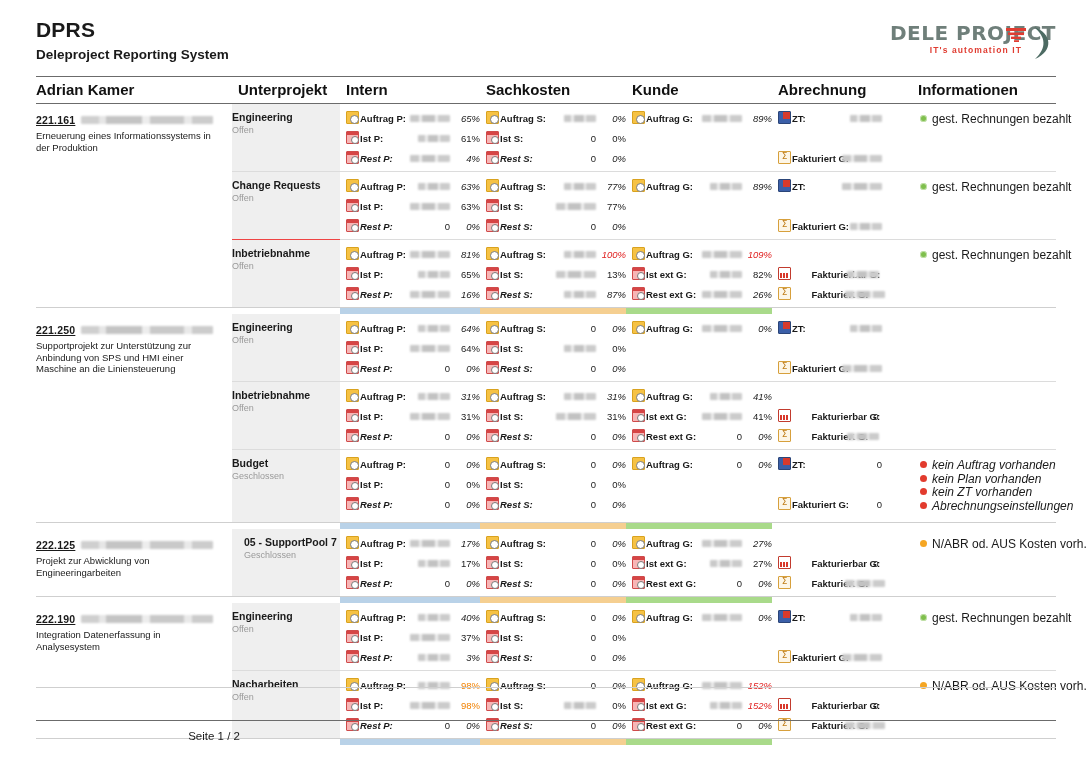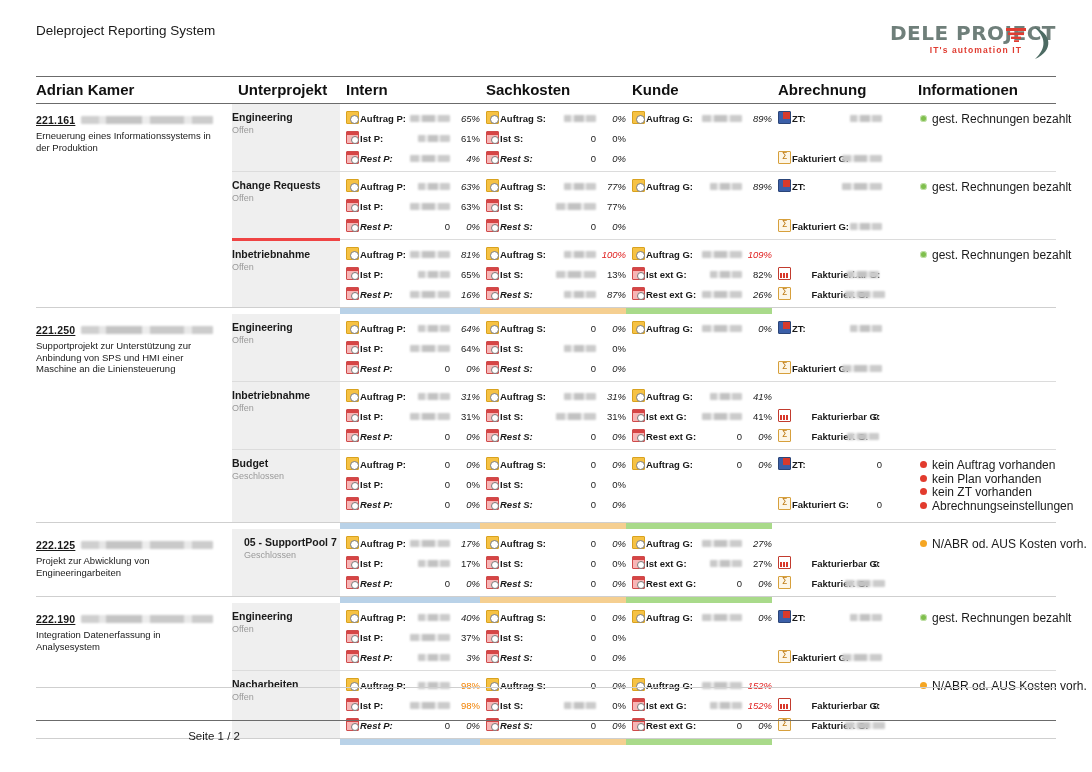--- a/index.html
+++ b/index.html
@@ -8,21 +8,21 @@
     background:#ffffff;
     font-family:"Liberation Sans", sans-serif;
     color:#1a1a1a;
     -webkit-font-smoothing:antialiased;
   }
   .page { position:relative; width:1092px; height:772px; box-sizing:border-box; padding:0 36px; }
 
   
   .hdr { position:relative; height:58px; padding-top:18px; }
   .hdr .title { font-size:21px; font-weight:bold; letter-spacing:.2px; line-height:24px; }
-  .hdr .subtitle { font-size:13.5px; font-weight:normal; line-height:20px; margin-top:3px; }
+  .hdr .subtitle { font-size:13.5px; font-weight:bold; line-height:20px; margin-top:3px; }
   .logo { position:absolute; right:0; top:22px; width:196px; height:44px; }
   .logo .wordmark { text-align:right; font-size:20px; font-weight:bold; color:#6f7f7a; letter-spacing:.5px;
      font-family:"DejaVu Sans", sans-serif; line-height:22px; }
   .logo .tagline { text-align:right; font-size:8.5px; font-weight:bold; color:#e03c31; letter-spacing:1.1px;
      margin-right:34px; margin-top:1px; }
   .logo .swoosh { position:absolute; right:0; top:4px; width:26px; height:34px; }
   .logo .flag { position:absolute; right:30px; top:6px; width:20px; height:14px; }
 
   
   table.rep { border-collapse:collapse; width:1020px; table-layout:fixed; }
@@ -114,20 +114,21 @@
   .foot-right { flex:0 0 20%; text-align:right; }
   .bullet-red { color:#e02020; font-weight:bold; }
   .bottom-rule { position:absolute; left:36px; right:36px; bottom:84px; border-top:1px solid #cfcfcf; }
 </style>
 </head>
 <body>
 
 <div class="page">
 
   <div class="hdr">
+    <div class="title">DPRS</div>
     <div class="subtitle">Deleproject Reporting System</div>
 
     <div class="logo">
       <div class="wordmark">DELE PROJECT</div>
       <div class="tagline">IT's automation IT</div>
       <svg class="flag" viewBox="0 0 20 14">
         <rect x="0" y="0" width="20" height="3" fill="#e03c31"></rect>
         <rect x="2" y="4.5" width="16" height="2.6" fill="#e03c31"></rect>
         <rect x="5" y="8.6" width="10" height="2.4" fill="#e03c31"></rect>
         <rect x="8" y="12.2" width="5" height="1.8" fill="#e03c31"></rect>
@@ -254,21 +255,21 @@
               </tbody>
             </table>
           </td>
           <td style="padding:4px 0 3px 4px;border-bottom:1px solid #dcdcdc;">
             <div class="infocell">
               <div class="info-line"><span class="dot green"></span><span>gest. Rechnungen bezahlt</span></div>
             </div>
           </td>
         </tr>
         <tr class="blk nb" style="border-bottom:none;">
-          <td class="subcell" style="border-bottom:3px solid #ef4444;">
+          <td class="subcell" style="border-bottom:1px solid #ef4444;">
             <div style="padding:7px 0 9px 0">
               <div class="sub-name">Change Requests</div>
               <div class="sub-state">Offen</div>
             </div>
           </td>
           <td style="padding:4px 0 3px 6px;border-bottom:1px solid #dcdcdc;">
             <table class="grp">
               <tbody>
                 <tr>
                   <td class="ic"><span class="ico ico-clock"></span></td>
@@ -752,21 +753,21 @@
                 </tr>
                 <tr>
                   <td class="ic"><span class="ico ico-sigma">Σ</span></td>
                   <td class="lb">Fakturiert G:</td>
                   <td class="vl"><span class="num">0</span></td>
                   <td class="pc"></td>
                 </tr>
               </tbody>
             </table>
           </td>
-          <td style="padding:4px 0 3px 4px;">
+          <td style="padding:4px 0 3px 4px;font-style:italic;">
             <div class="infocell">
               <div class="info-line"><span class="dot red"></span><span>kein Auftrag vorhanden</span></div>
               <div class="info-line"><span class="dot red"></span><span>kein Plan vorhanden</span></div>
               <div class="info-line"><span class="dot red"></span><span>kein ZT vorhanden</span></div>
               <div class="info-line"><span class="dot red"></span><span>Abrechnungseinstellungen</span></div>
             </div>
           </td>
         </tr>
         <tr class="bars">
           <td class="bar none"></td>

